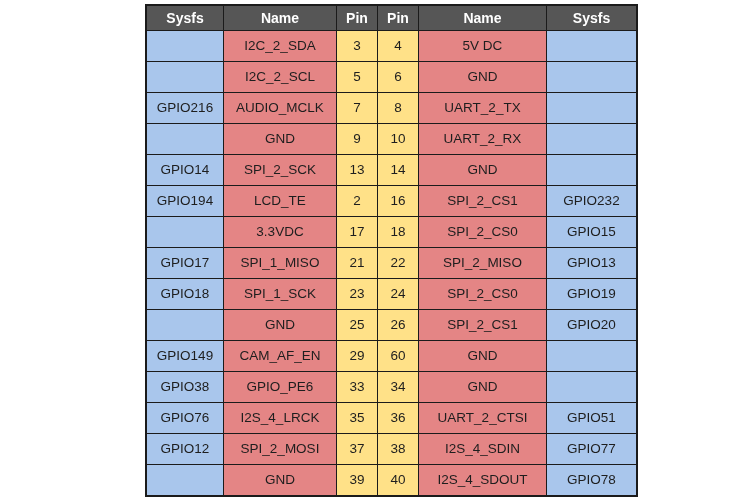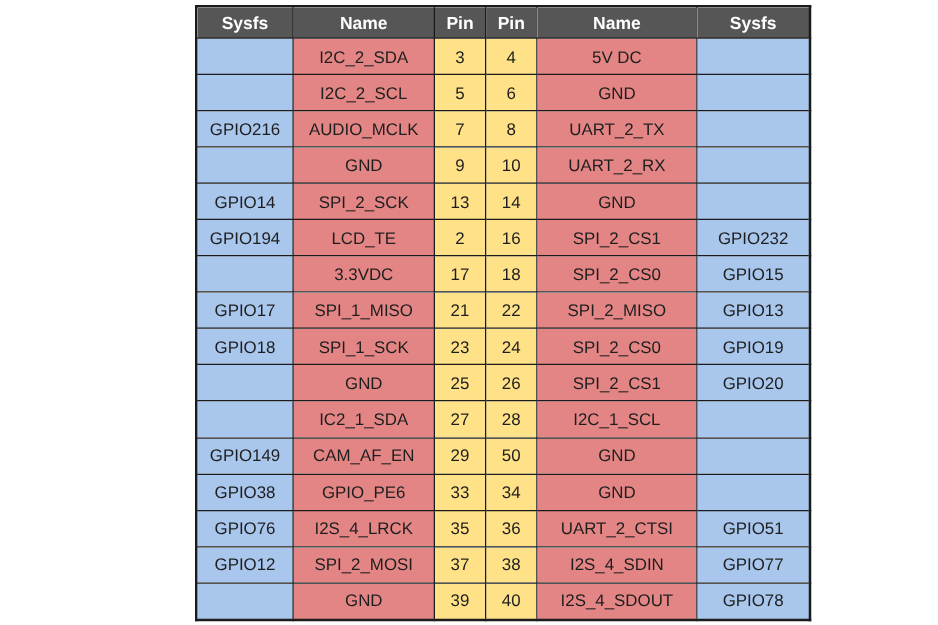--- a/index.html
+++ b/index.html
@@ -15,21 +15,21 @@
   html,body{margin:0;padding:0;}
   body{
     width:750px;height:500px;
     background:var(--page-bg);
     font-family:"Liberation Sans", sans-serif;
     position:relative;
     overflow:hidden;
   }
   .stage{
     position:absolute;left:145px;top:4px;
-    width:460px;height:493px;margin-left:11px;
+    width:460px;height:493px;
   }
   table.pinout{
     border-collapse:collapse;
     table-layout:fixed;
     width:460px;height:493px;
     border:2px solid var(--border);
   }
   table.pinout th, table.pinout td{
     border:1.5px solid var(--border);
     text-align:center;
@@ -150,32 +150,24 @@
         </tr>
         <tr>
           <td class="c0 sysfs"></td>
           <td class="c1 name">GND</td>
           <td class="c2 pin">25</td>
           <td class="c3 pin">26</td>
           <td class="c4 name">SPI_2_CS1</td>
           <td class="c5 sysfs">GPIO20</td>
         </tr>
         <tr>
-          <td class="c0 sysfs"></td>
-          <td class="c1 name">IC2_1_SDA</td>
-          <td class="c2 pin">27</td>
-          <td class="c3 pin">28</td>
-          <td class="c4 name">I2C_1_SCL</td>
-          <td class="c5 sysfs"></td>
-        </tr>
-        <tr>
           <td class="c0 sysfs">GPIO149</td>
           <td class="c1 name">CAM_AF_EN</td>
           <td class="c2 pin">29</td>
-          <td class="c3 pin">50</td>
+          <td class="c3 pin">60</td>
           <td class="c4 name">GND</td>
           <td class="c5 sysfs"></td>
         </tr>
         <tr>
           <td class="c0 sysfs">GPIO38</td>
           <td class="c1 name">GPIO_PE6</td>
           <td class="c2 pin">33</td>
           <td class="c3 pin">34</td>
           <td class="c4 name">GND</td>
           <td class="c5 sysfs"></td>

